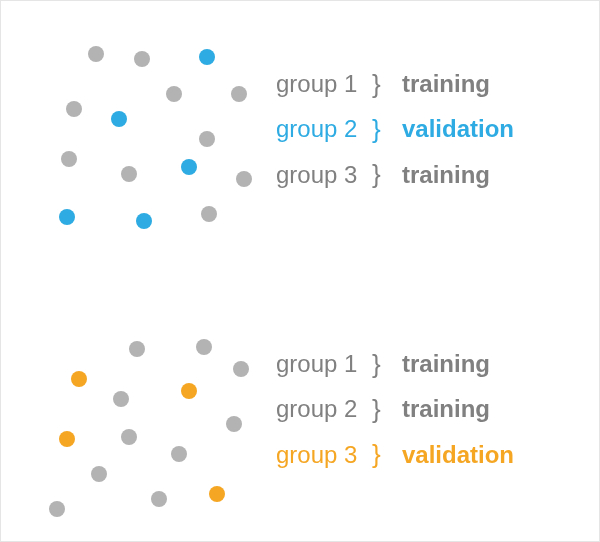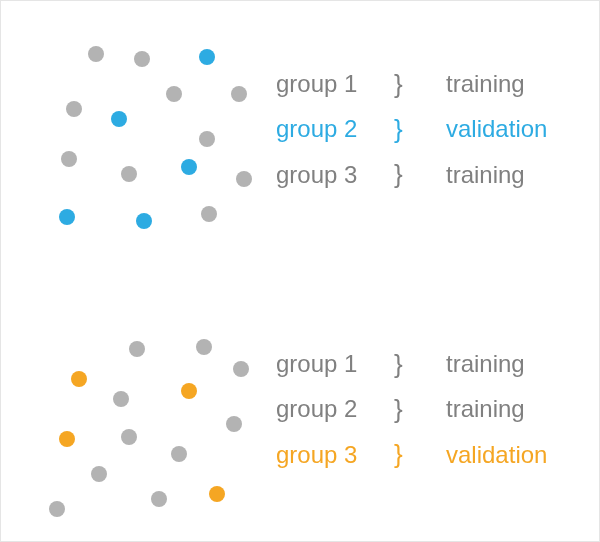--- a/index.html
+++ b/index.html
@@ -45,36 +45,36 @@
       display: flex;
       flex-direction: column;
       gap: 14px;
     }
     .legend-row {
       display: flex;
       align-items: center;
       font-size: 24px;
       line-height: 1.2;
       color: #808080;
-      gap: 22px;
     }
     .legend-row.blue-text { color: #2dabe2; }
     .legend-row.orange-text { color: #f5a623; }
     .group-label {
       width: 96px;
       white-space: nowrap;
     }
     .bracket {
       width: 30px;
       font-size: 26px;
       text-align: left;
       font-weight: 300;
     }
     .purpose {
       white-space: nowrap;
+      font-weight: bold;
     }
   </style>
 </head>
 <body>
 
 <div class="panel top">
   <div class="dots" id="dots-0">
       <div class="dot gray" style="left: 87px; top: 45px;"></div>
       <div class="dot gray" style="left: 133px; top: 50px;"></div>
       <div class="dot gray" style="left: 165px; top: 85px;"></div>

